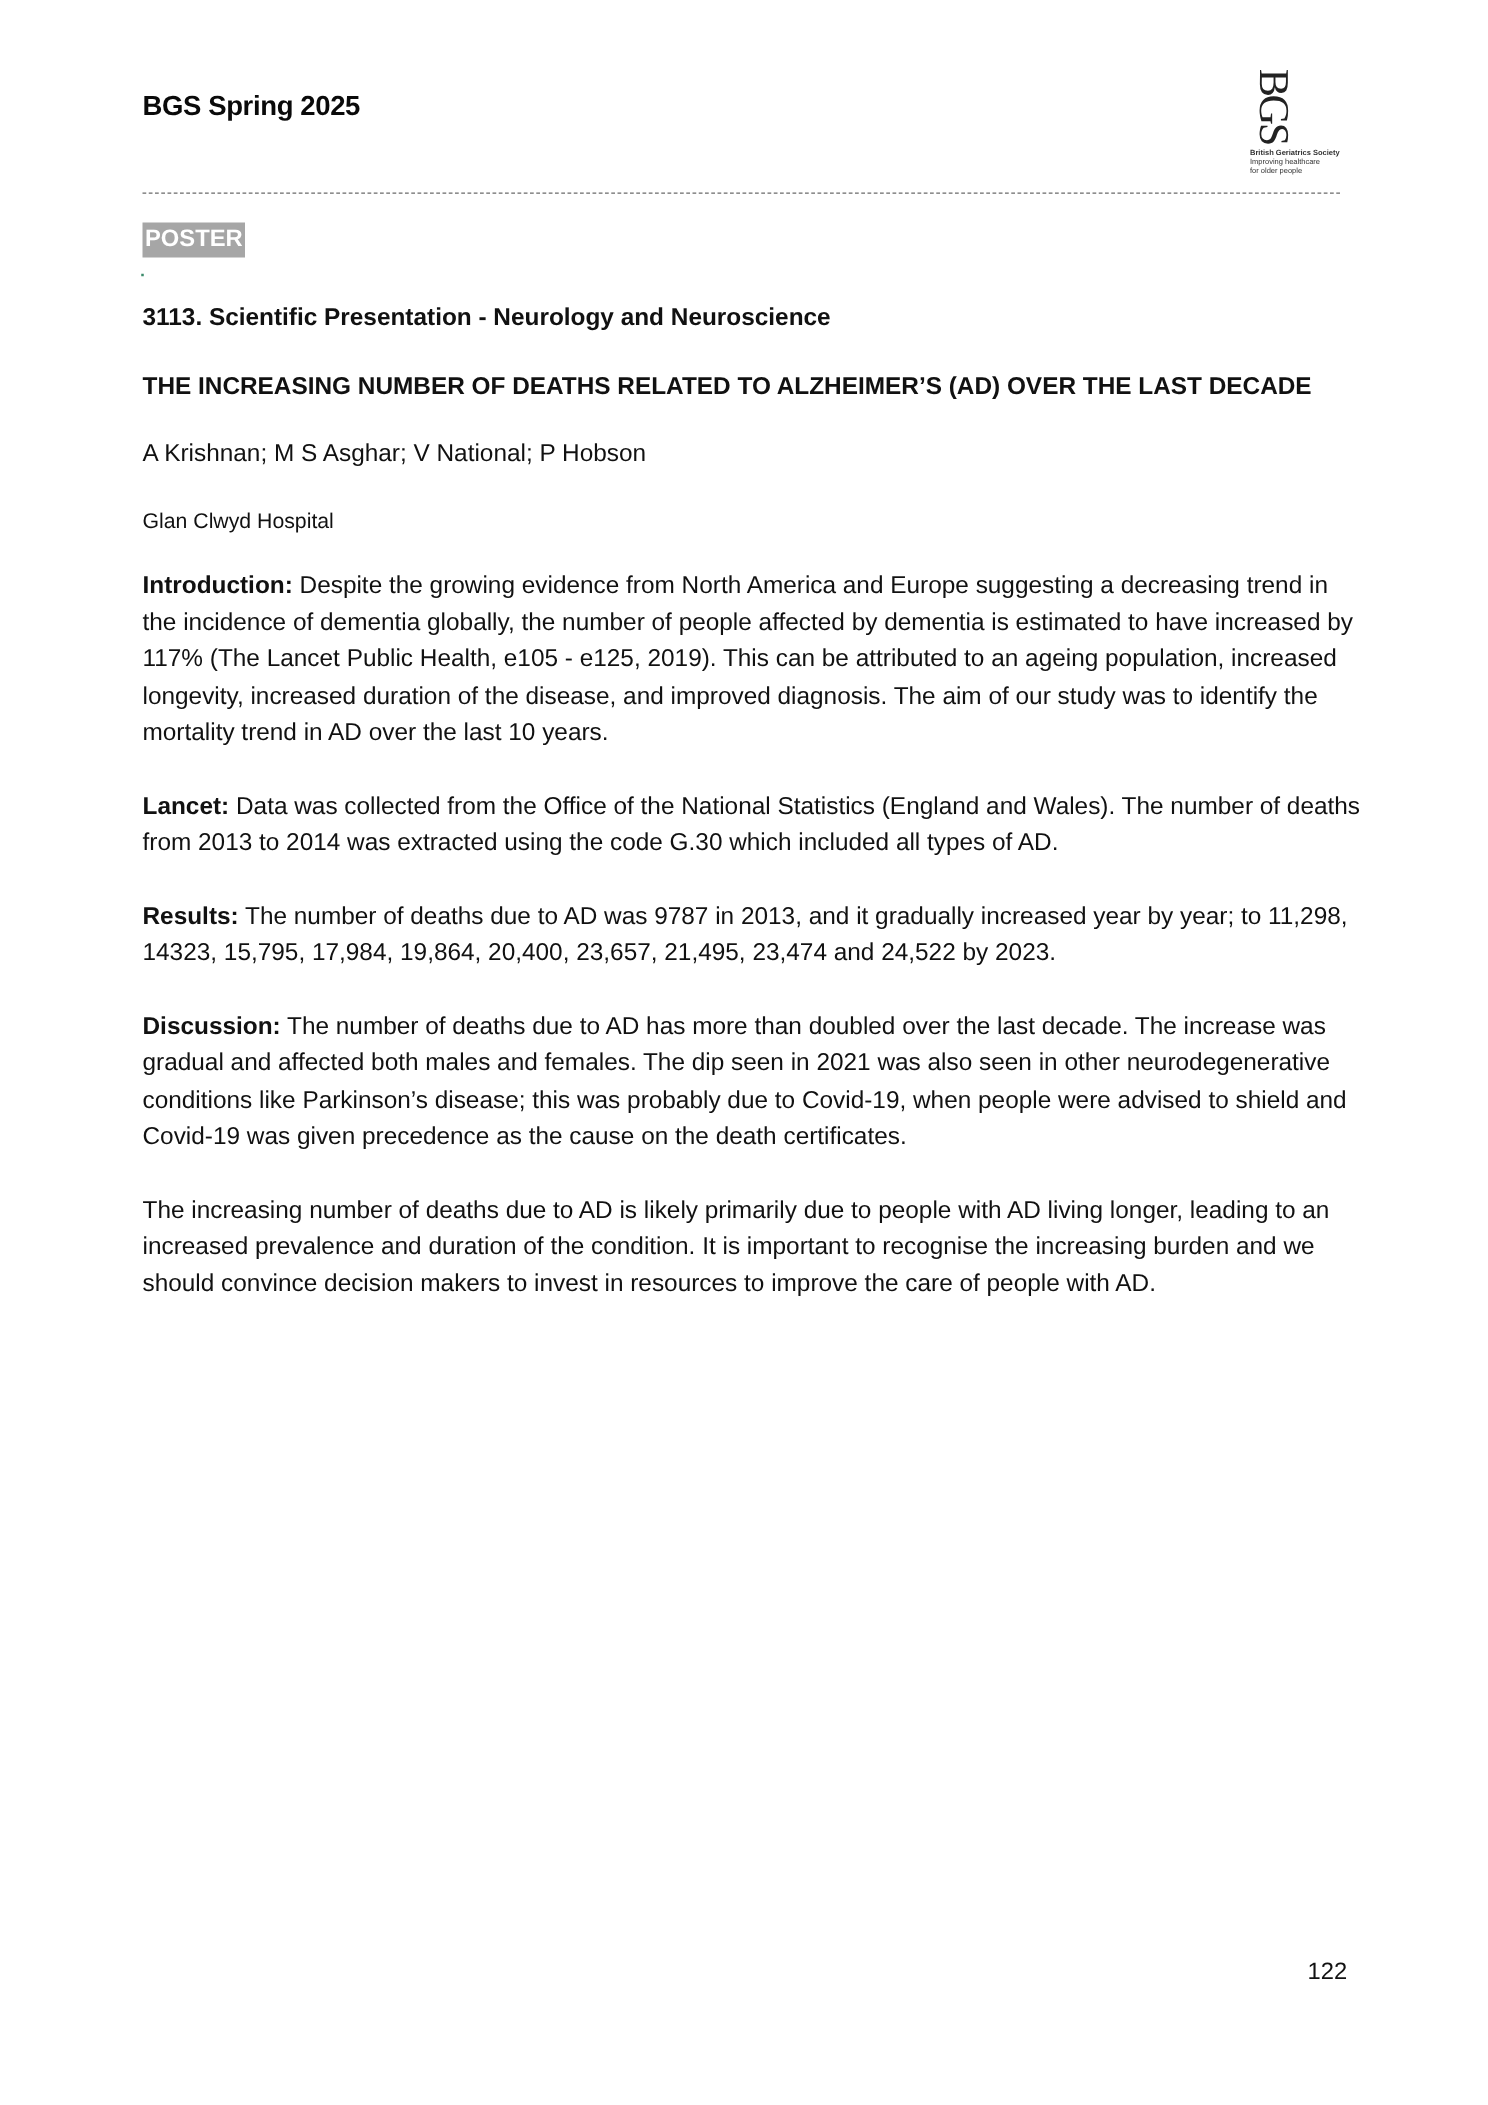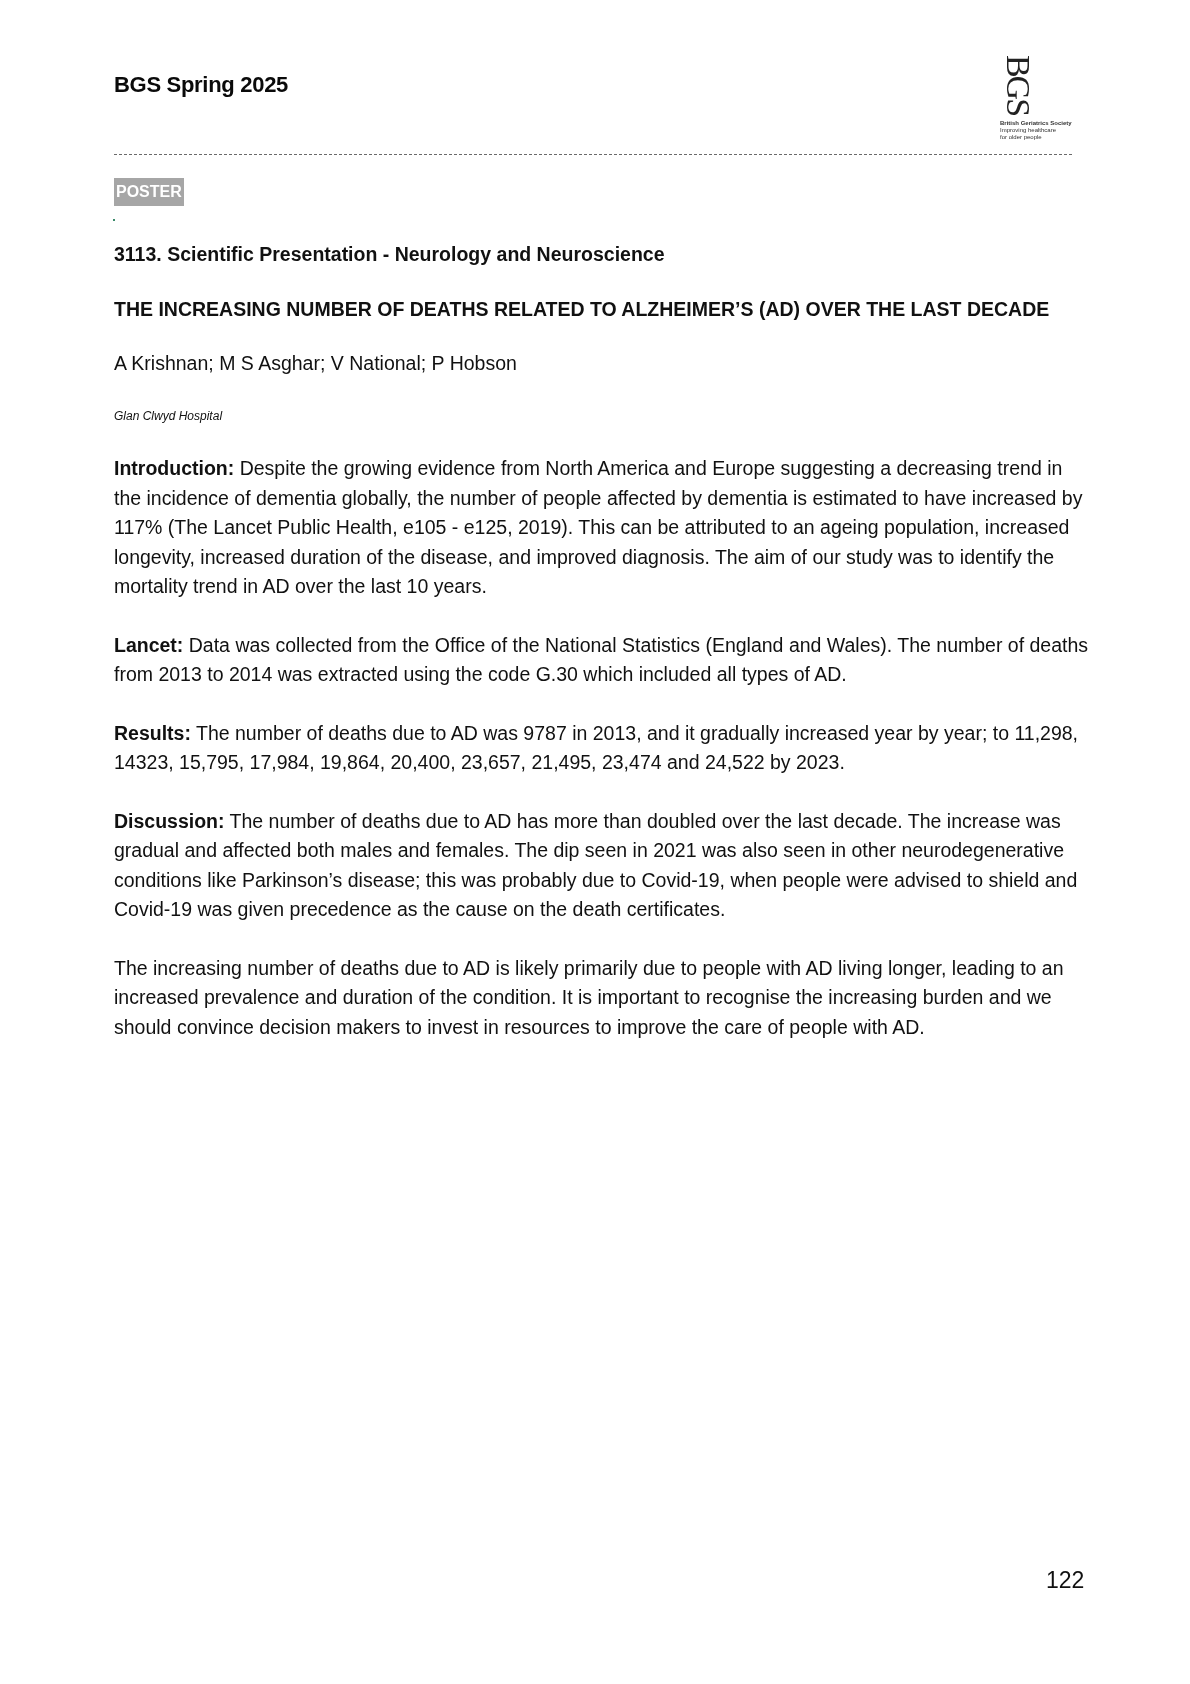--- a/index.html
+++ b/index.html
@@ -69,21 +69,21 @@
       border-top: 1px dashed #6a6a6a;
     }
     .poster-badge {
       position: absolute;
       left: 114px;
       top: 178px;
       padding: 1px 2px;
       background: #a6a6a6;
       color: #ffffff;
       font-weight: bold;
-      font-size: 16px;
+      font-size: 19px;
       line-height: 26px;
     }
     .tiny-mark {
       position: absolute;
       left: 113px;
       top: 219px;
       width: 2px;
       height: 2px;
       background: #3a8a6a;
     }
@@ -101,35 +101,34 @@
     }
     .abstract-title {
       font-weight: bold;
       margin: 0 0 25px 0;
       white-space: nowrap;
     }
     .authors {
       margin: 0 0 23px 0;
     }
     .affiliation {
-      font-style: italic;
-      font-size: 12px;
+      font-size: 17px;
       margin: 0 0 23px 0;
     }
     .section {
       margin: 0 0 29px 0;
     }
     .section .label {
       font-weight: bold;
     }
     .page-number {
       position: absolute;
       left: 1046px;
       top: 1567px;
-      font-size: 23px;
+      font-size: 19px;
       color: #111;
     }
   </style>
 </head>
 <body>
 
 <div class="page-header-title">BGS Spring 2025</div>
 
 <div class="logo">
   <div class="logo-mark">

